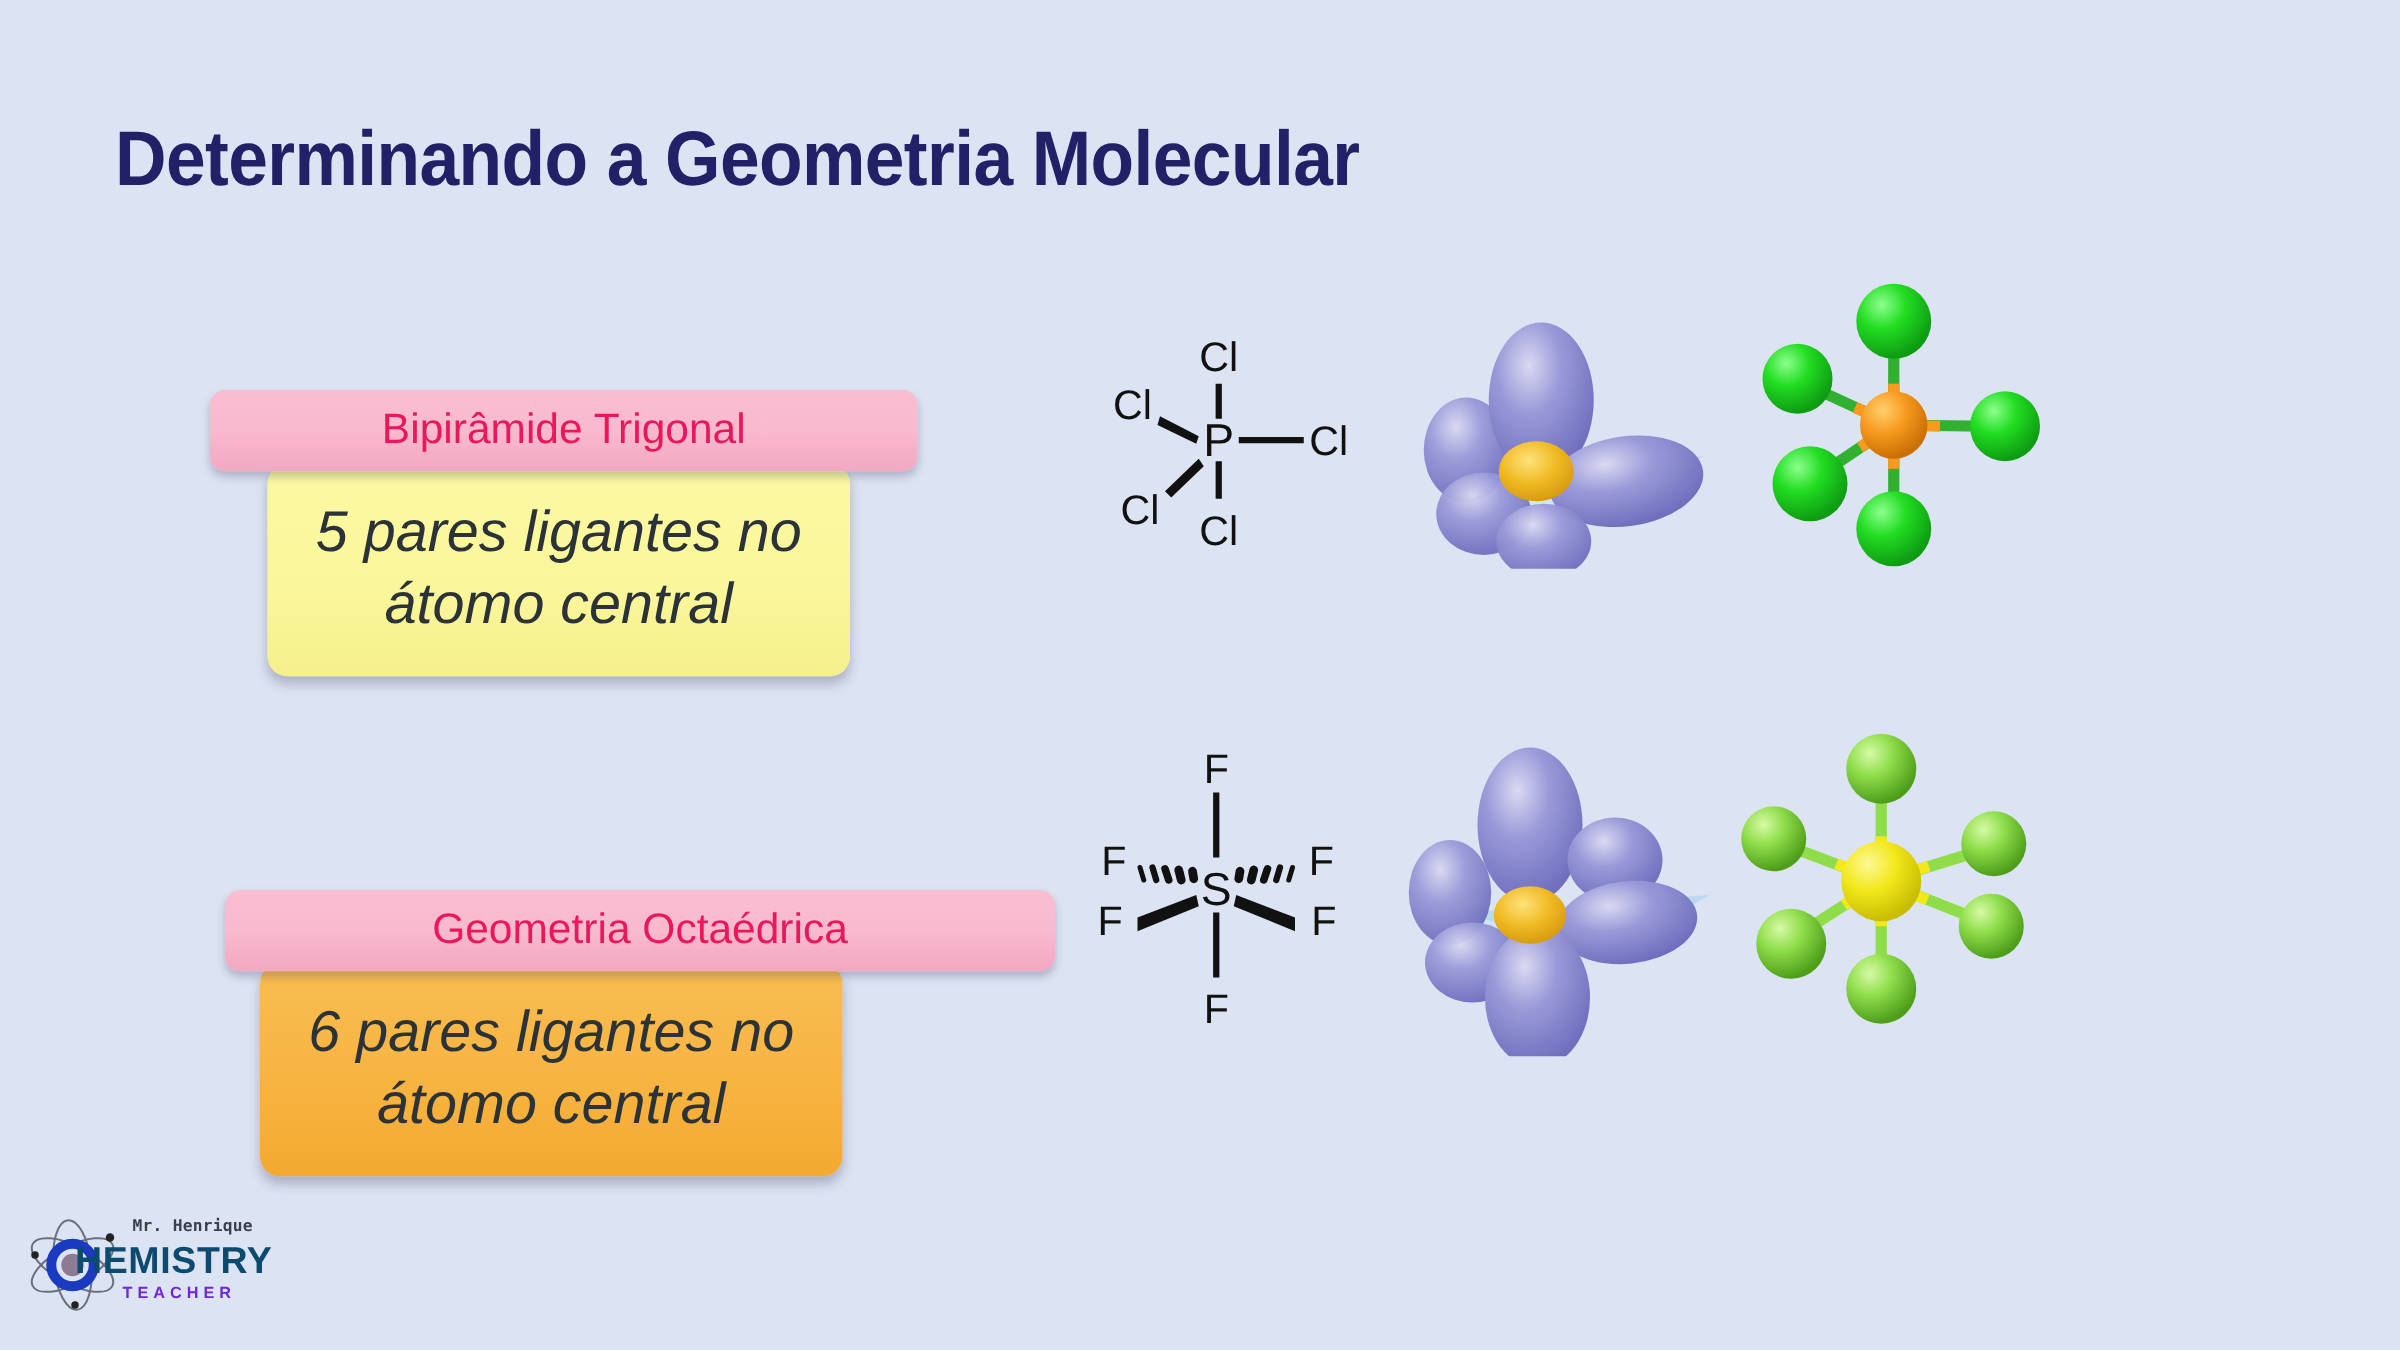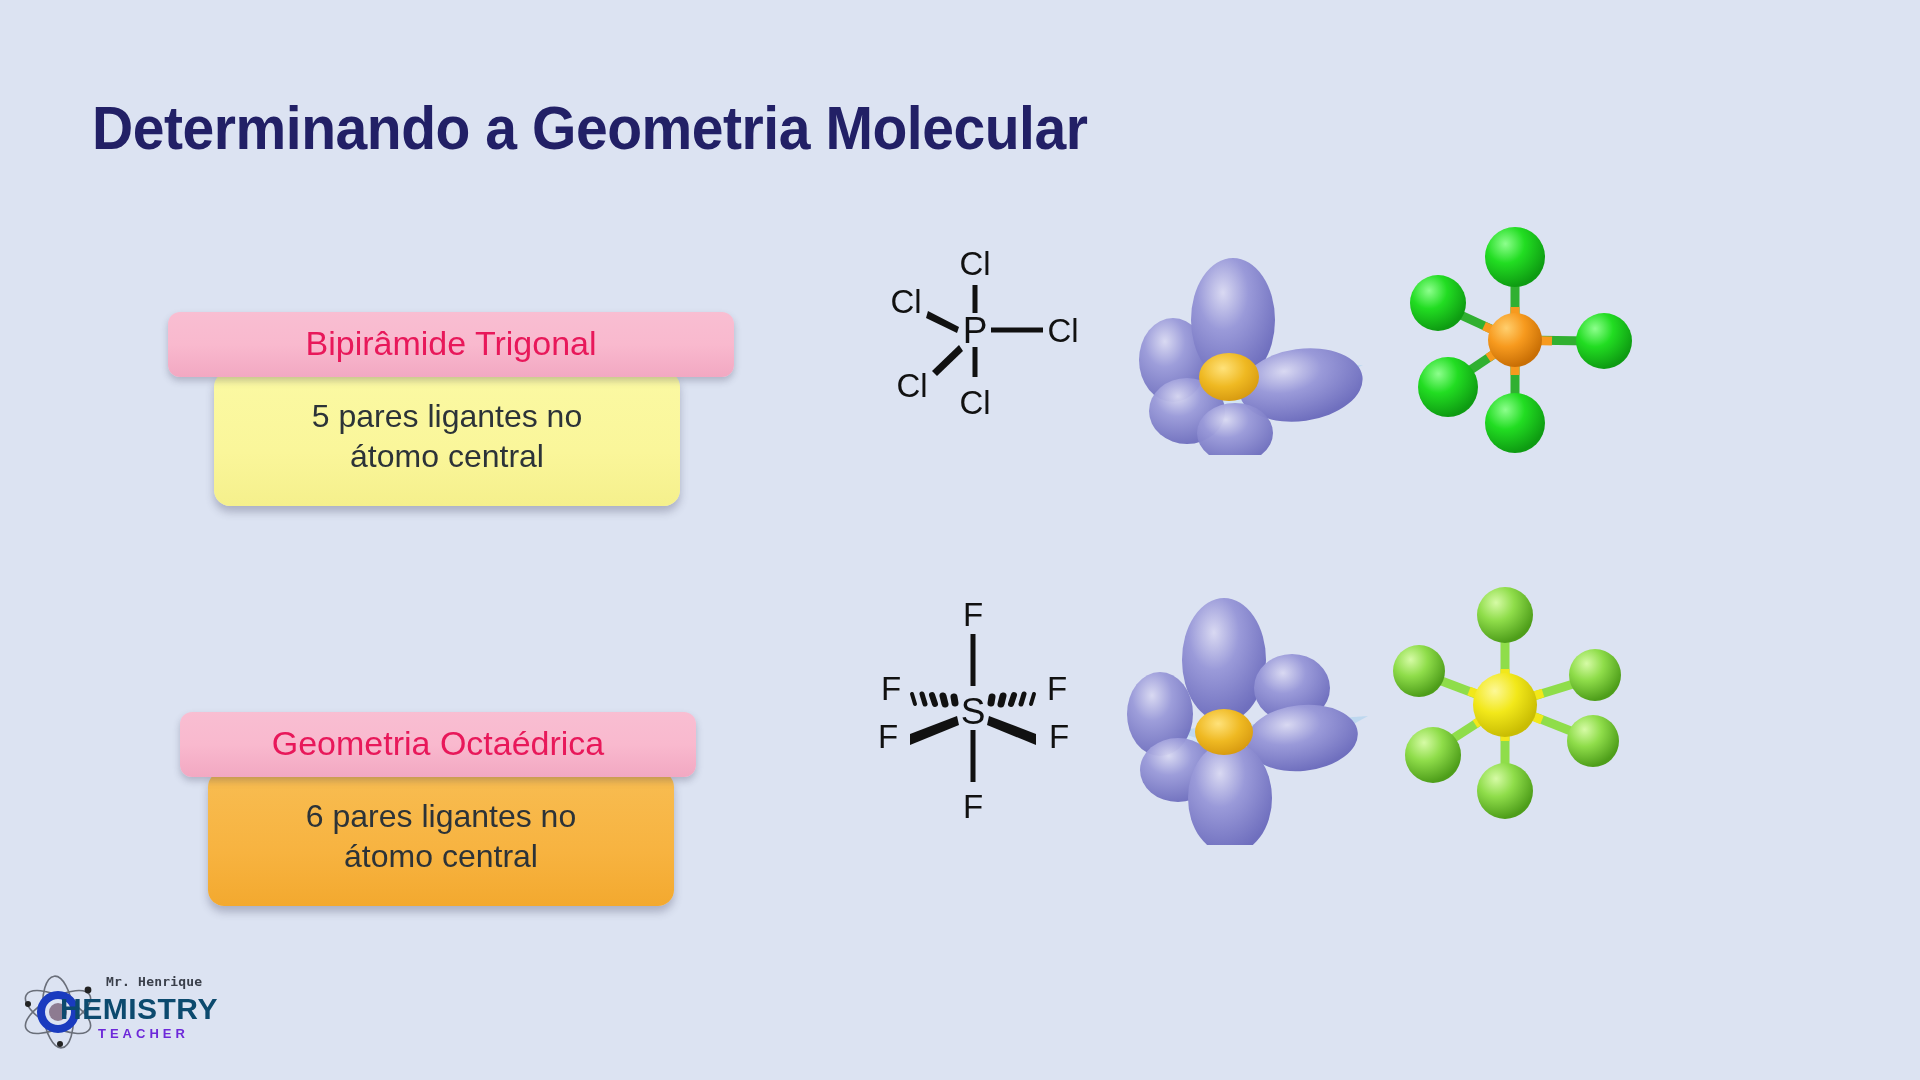--- a/index.html
+++ b/index.html
@@ -42,48 +42,49 @@
     background: linear-gradient(180deg, #f9bed2 0%, #f9b9ce 50%, #f2a8c2 100%);
     box-shadow: 0 4px 7px rgba(60,60,90,0.28);
     color: #e8185a;
     font-size: 34px;
     text-align: center;
     padding: 12px 30px 14px 30px;
     z-index: 3;
     white-space: nowrap;
   }
   .badge-1 { width: 566px; margin-left: 0px; }
-  .badge-2 { width: 516px; margin-left: 0px; }
+  .badge-2 { width: 664px; margin-left: 0px; }
 
   .card-body {
     position: relative;
     border-radius: 16px;
     box-shadow: 0 6px 9px rgba(60,60,90,0.30);
-    font-size: 32px;
+    font-size: 46px;
     color: #2c3338;
     text-align: center;
     line-height: 1.24;
     padding: 26px 24px 30px 24px;
     z-index: 2;
     margin-top: -6px;
+    font-style: italic;
   }
   .body-1 {
     width: 466px;
     margin-left: 46px;
     background: linear-gradient(180deg, #fbf9a3 0%, #faf69a 60%, #f5f08c 100%);
   }
   .body-2 {
     width: 466px;
     margin-left: 28px;
     background: linear-gradient(180deg, #f8bd52 0%, #f7b340 60%, #f3a92f 100%);
   }
 
   
   .lewis { position: absolute; }
-  .lewis-1 { left: 860px; top: 215px; }
+  .lewis-1 { left: 860px; top: 237px; }
   .lewis-2 { left: 855px; top: 590px; }
 
   
   .figure { position: absolute; }
   .orb-1 { left: 1125px; top: 225px; }
   .orb-2 { left: 1120px; top: 580px; }
   .ball-1 { left: 1390px; top: 215px; }
   .ball-2 { left: 1375px; top: 575px; }
 
   

